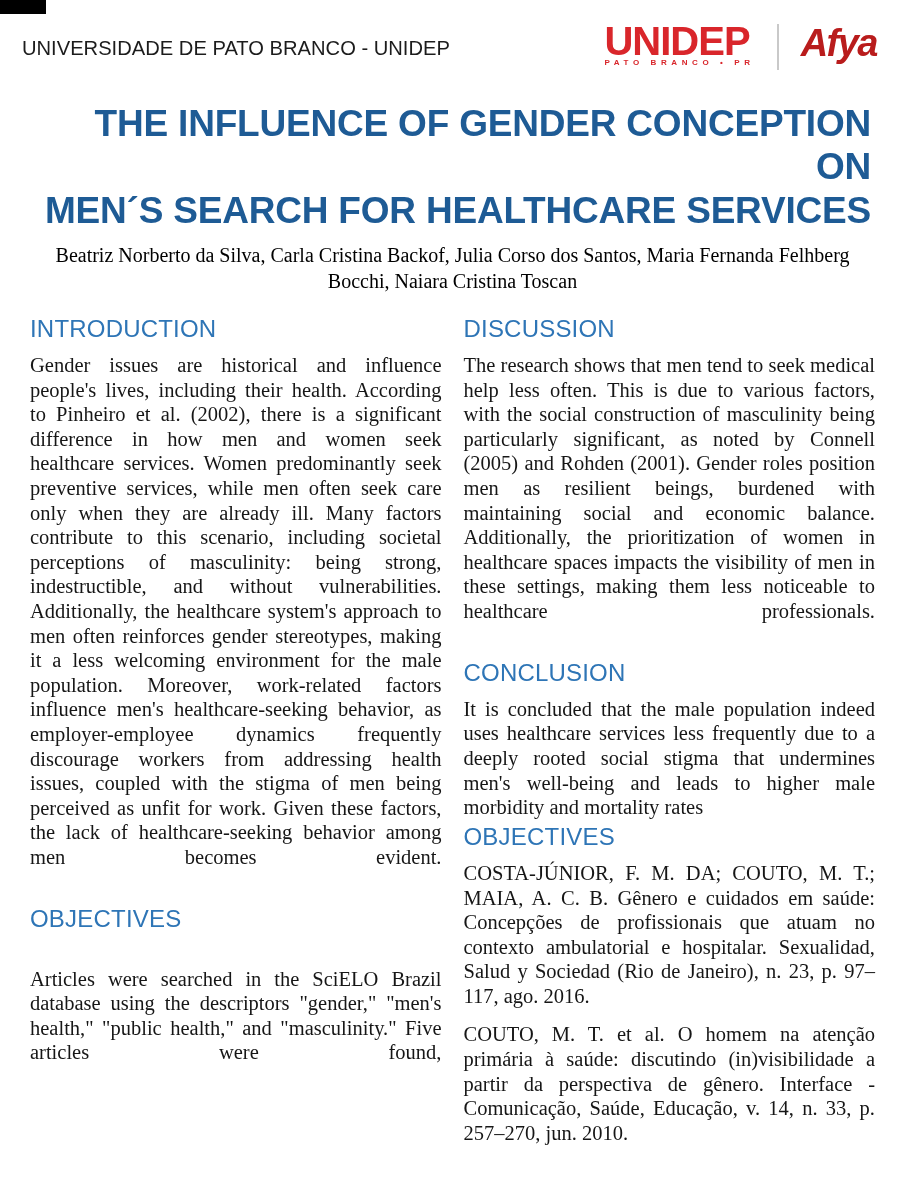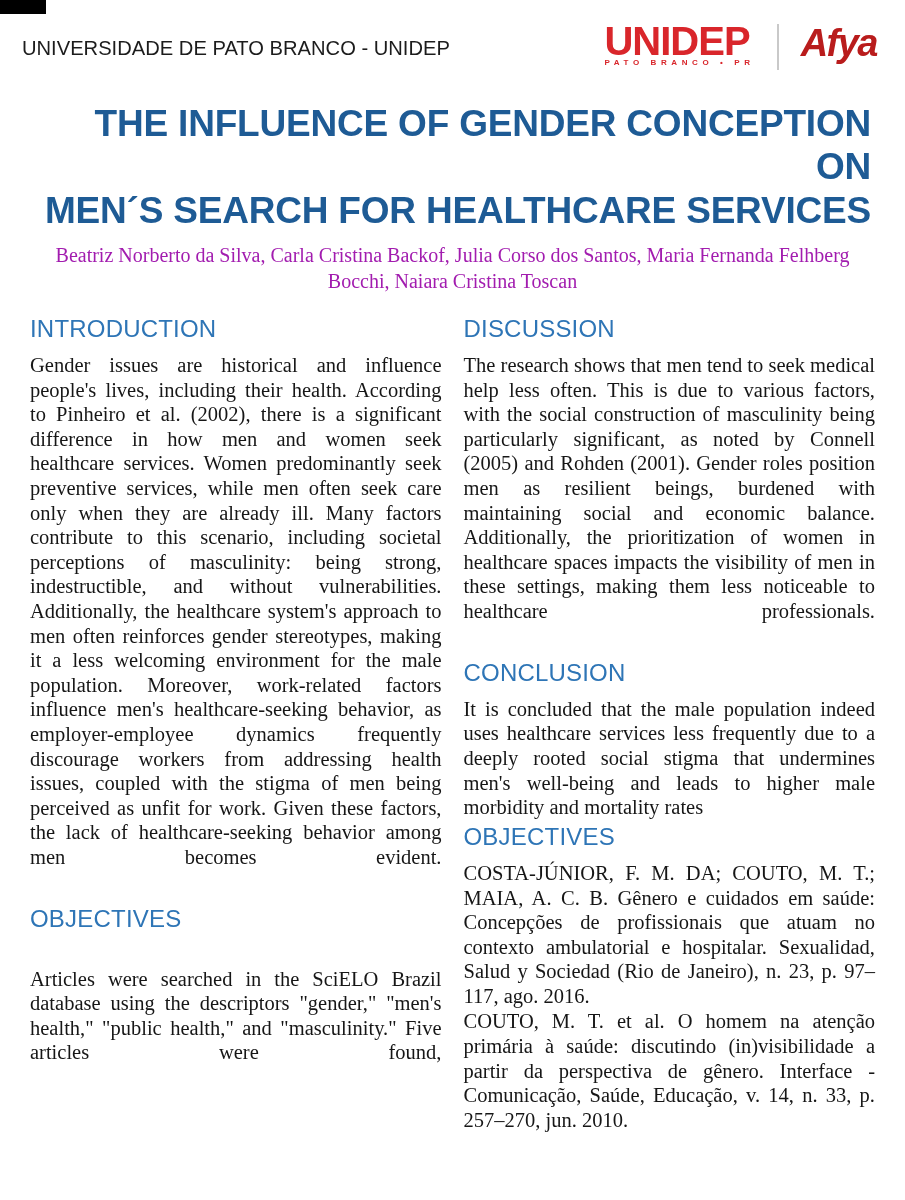--- a/index.html
+++ b/index.html
@@ -52,21 +52,21 @@
     font-family: "Liberation Sans", sans-serif;
     font-weight: 700;
     font-size: 37px; line-height: 1.17;
     color: #1E5B95; letter-spacing: -0.2px;
   }
   .authors {
     margin: 10px auto 0;
     max-width: 795px;
     text-align: center;
     font-size: 20px; line-height: 1.3;
-    color: #a21caf;
+    color: #000000;
   }
   
   .columns {
     display: flex; gap: 22px;
     padding: 0 30px;
     margin-top: 22px;
   }
   .col { flex: 1; min-width: 0; }
   .section { margin-bottom: 36px; }
   .section.tight { margin-bottom: 4px; }
@@ -77,21 +77,21 @@
     color: #2E75B6;
     margin: 0 0 12px 0;
     letter-spacing: 0.2px;
   }
   .body-text {
     margin: 0;
     font-size: 20.5px; line-height: 1.2;
     text-align: justify;
   }
   .stretch-last { text-align-last: justify; }
-  .refs .body-text + .body-text { margin-top: 1px; }
+  .refs .body-text + .body-text { margin-top: 14px; }
 </style>
 </head>
 <body>
 
 <div class="corner-mark"></div>
 
 <header class="page-header">
   <div class="university">UNIVERSIDADE DE PATO BRANCO - UNIDEP</div>
   <div class="logo">
     <div class="logo-main">

